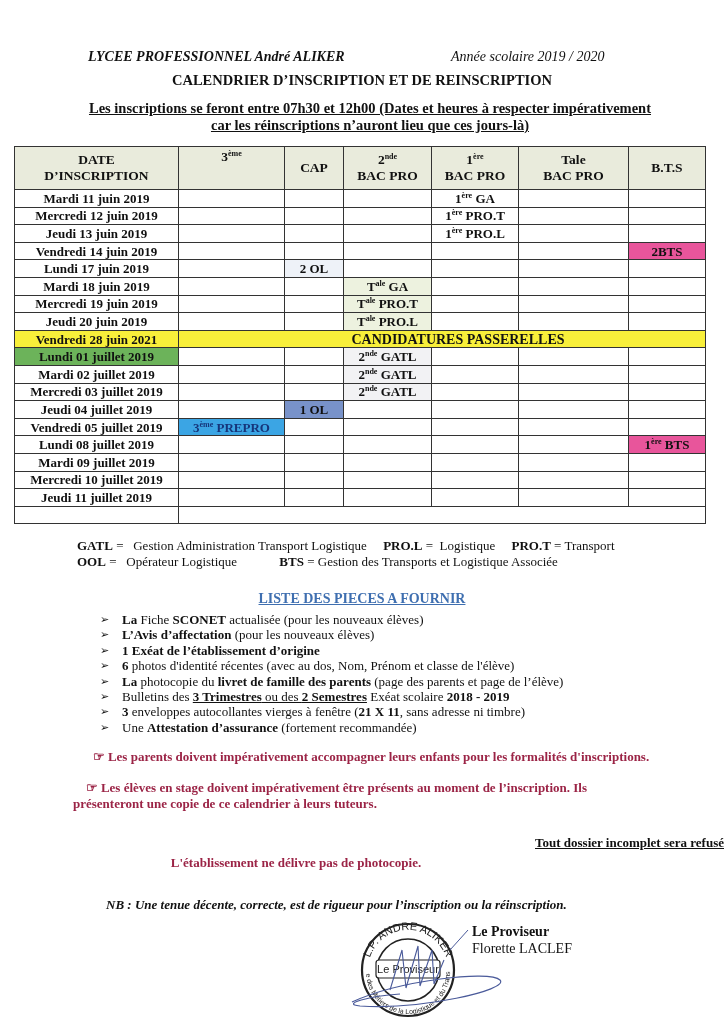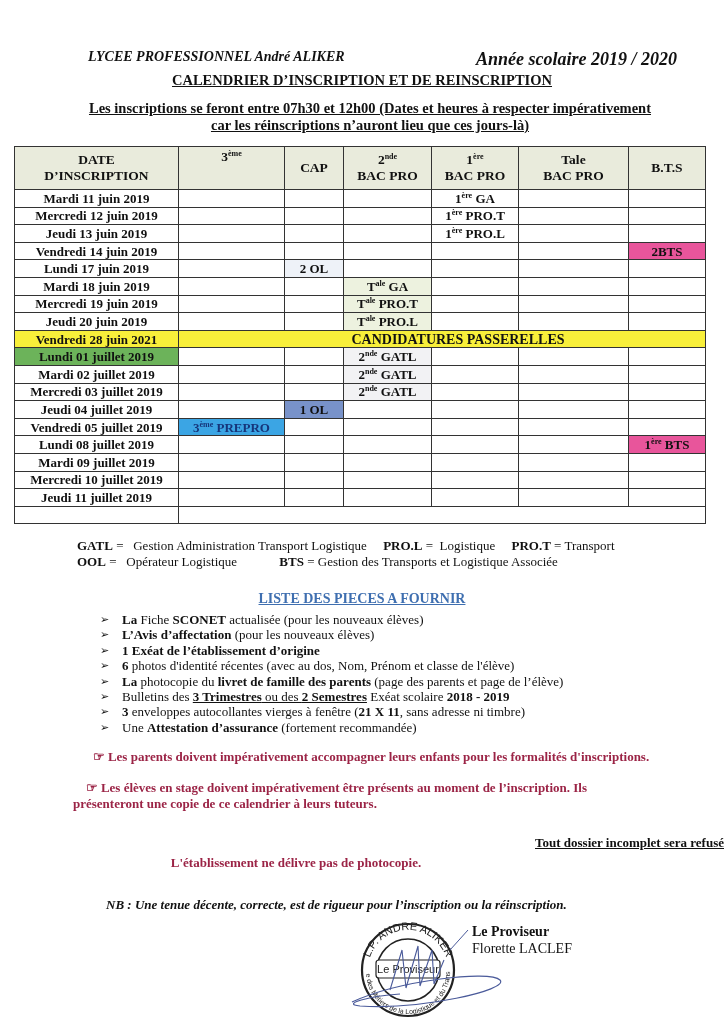--- a/index.html
+++ b/index.html
@@ -2,23 +2,23 @@
 <html><head>
 <meta charset="utf-8">
 <style>
   html, body { margin: 0; padding: 0; }
   body {
     width: 724px; height: 1024px; background: #ffffff; position: relative; overflow: hidden;
     font-family: "Liberation Serif", serif; color: #111;
   }
   .abs { position: absolute; }
   .hdr-left { left: 88px; top: 49px; font-size: 14px; font-style: italic; font-weight: bold; }
-  .hdr-right { left: 476px; top: 49px; font-size: 18px; font-style: italic; font-weight: bold; }
+  .hdr-right { left: 451px; top: 49px; font-size: 14px; font-style: italic; font-weight: normal; }
   .title { left: 0; width: 724px; top: 72px; text-align: center; font-size: 14.5px; font-weight: bold; }
-  .title span { text-decoration: underline; }
+  .title span { }
   .sub { left: 40px; width: 660px; top: 100px; text-align: center; font-size: 14.5px; font-weight: bold; line-height: 17px; }
   .sub span { text-decoration: underline; }
 
   table.cal {
     position: absolute; left: 14px; top: 146px; width: 691px;
     border-collapse: collapse; table-layout: fixed;
     font-size: 13px; font-weight: bold;
   }
   table.cal td, table.cal th {
     border: 1.2px solid #333; padding: 0; height: 16.6px; line-height: 15px;

